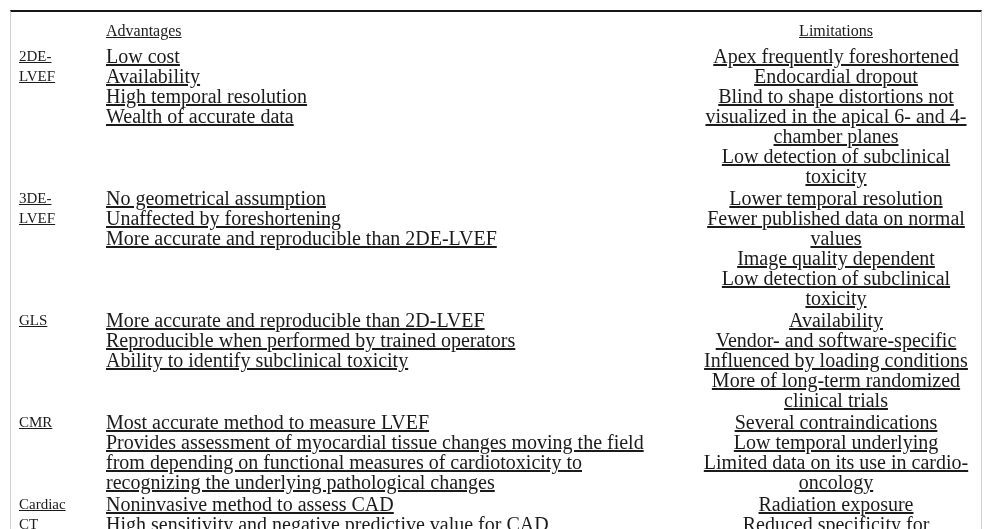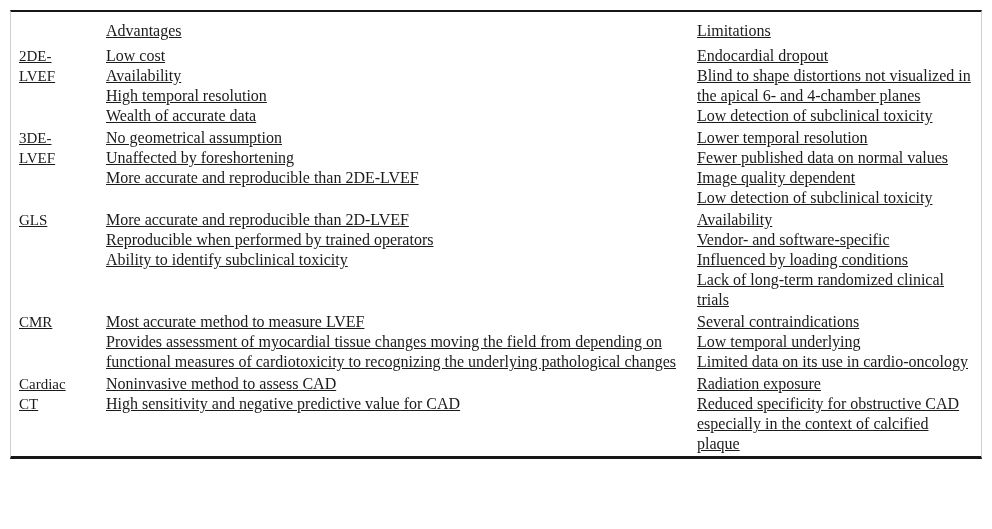--- a/index.html
+++ b/index.html
@@ -50,23 +50,24 @@
     width: 574px;
     margin-right: 17px;
     font-size: 16px;
     line-height: 20px;
   }
   .c3 {
     flex: none;
     width: 278px;
     font-size: 16px;
     line-height: 20px;
+    text-align: center;
   }
   .item {
-    font-size: 16px;
+    font-size: 20px;
     line-height: 20px;
   }
 </style>
 </head>
 <body>
 
 <div class="page">
   <div class="tablebox">
 
     <div class="trow header">
@@ -77,20 +78,21 @@
 
     <div class="trow">
       <div class="c1">2DE-LVEF</div>
       <div class="c2">
         <div class="item">Low cost</div>
         <div class="item">Availability</div>
         <div class="item">High temporal resolution</div>
         <div class="item">Wealth of accurate data</div>
       </div>
       <div class="c3">
+        <div class="item">Apex frequently foreshortened</div>
         <div class="item">Endocardial dropout</div>
         <div class="item">Blind to shape distortions not visualized in the apical 6- and 4-chamber planes</div>
         <div class="item">Low detection of subclinical toxicity</div>
       </div>
     </div>
 
     <div class="trow">
       <div class="c1">3DE-LVEF</div>
       <div class="c2">
         <div class="item">No geometrical assumption</div>
@@ -109,21 +111,21 @@
       <div class="c1">GLS</div>
       <div class="c2">
         <div class="item">More accurate and reproducible than 2D-LVEF</div>
         <div class="item">Reproducible when performed by trained operators</div>
         <div class="item">Ability to identify subclinical toxicity</div>
       </div>
       <div class="c3">
         <div class="item">Availability</div>
         <div class="item">Vendor- and software-specific</div>
         <div class="item">Influenced by loading conditions</div>
-        <div class="item">Lack of long-term randomized clinical trials</div>
+        <div class="item">More of long-term randomized clinical trials</div>
       </div>
     </div>
 
     <div class="trow">
       <div class="c1">CMR</div>
       <div class="c2">
         <div class="item">Most accurate method to measure LVEF</div>
         <div class="item">Provides assessment of myocardial tissue changes moving the field from depending on functional measures of cardiotoxicity to recognizing the underlying pathological changes</div>
       </div>
       <div class="c3">

